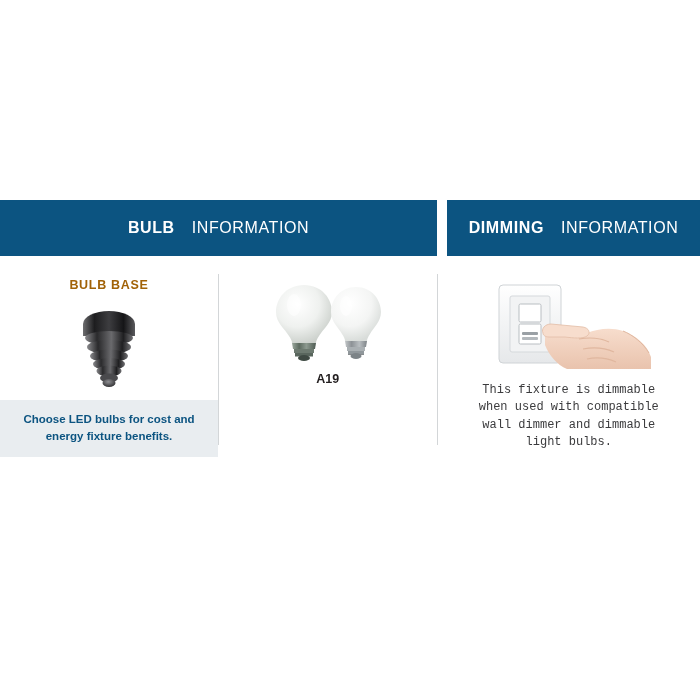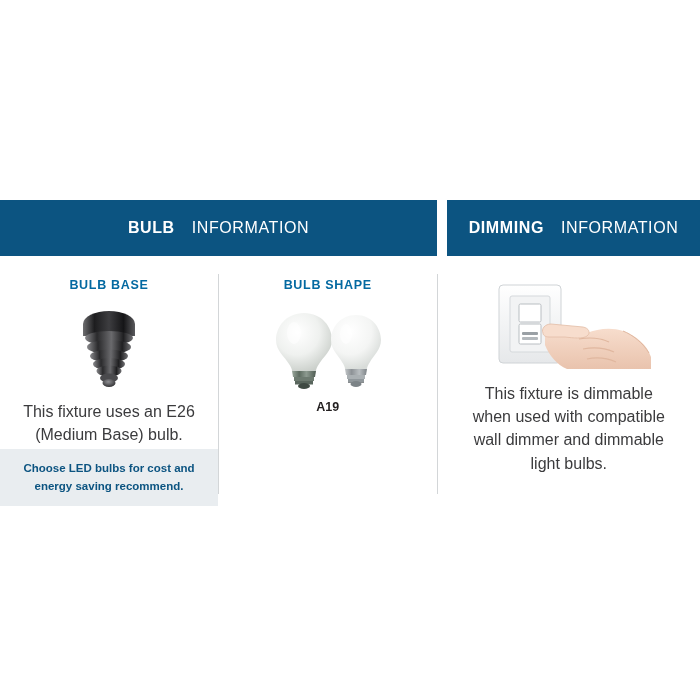--- a/index.html
+++ b/index.html
@@ -73,21 +73,21 @@
     background: #d3d6d8;
     margin-top: 18px;
     margin-bottom: 22px;
     align-self: stretch;
   }
 
   .col-title {
     font-size: 12.5px;
     font-weight: bold;
     letter-spacing: 0.7px;
-    color: #0369a1;
+    color: #a16207;
     margin: 0 0 14px 0;
   }
 
   .art {
     height: 86px;
     display: flex;
     align-items: center;
     justify-content: center;
     margin-bottom: 8px;
   }
@@ -99,25 +99,26 @@
     margin-bottom: 6px;
   }
 
   .art-label {
     font-size: 12.5px;
     font-weight: bold;
     margin: 2px 0 10px 0;
   }
 
   .desc {
-    font-size: 16px;
+    font-size: 12px;
     line-height: 1.45;
     color: #3b3b3d;
     margin: 3px auto;
     max-width: 190px;
+    font-family: Liberation Mono, monospace;
   }
   .desc-wide { max-width: 200px; }
 
   
   .tip-wrap {
     width: 218px;
     margin-left: -16px;
     margin-right: -16px;
     padding: 0;
   }
@@ -185,31 +186,29 @@
             <ellipse cx="37" cy="48" rx="19" ry="6.5" fill="url(#gThread)"></ellipse>
             <ellipse cx="37" cy="56" rx="16" ry="6" fill="url(#gThread)"></ellipse>
             <ellipse cx="37" cy="63" rx="12.5" ry="5.5" fill="url(#gThread)"></ellipse>
           </g>
 
           <ellipse cx="37" cy="70" rx="9" ry="4.5" fill="#4a4a4d"></ellipse>
           <ellipse cx="37" cy="75" rx="6.5" ry="4" fill="url(#gTip)"></ellipse>
         </svg>
       </div>
 
-      <div class="desc">This fixture uses an E26 (Medium Base) bulb.</div>
 
       <div class="tip-wrap">
-        <div class="tip-inner">Choose LED bulbs for cost and energy saving recommend.</div>
+        <div class="tip-inner">Choose LED bulbs for cost and energy fixture benefits.</div>
       </div>
     </div>
 
     <div class="vline"></div>
 
     <div class="col col-shape">
-      <div class="col-title">BULB SHAPE</div>
 
       <div class="art">
         <svg width="116" height="84" viewBox="0 0 116 84" aria-hidden="true">
           <defs>
             <radialGradient id="gGlassA" cx="38%" cy="33%" r="72%">
               <stop offset="0%" stop-color="#ffffff"></stop>
               <stop offset="55%" stop-color="#eff1ef"></stop>
               <stop offset="100%" stop-color="#c9cec9"></stop>
             </radialGradient>
             <radialGradient id="gGlassB" cx="38%" cy="30%" r="72%">

